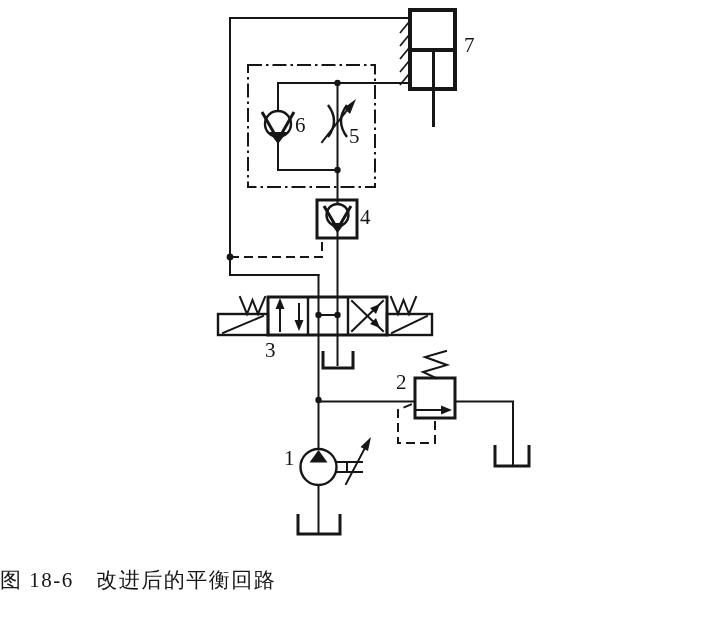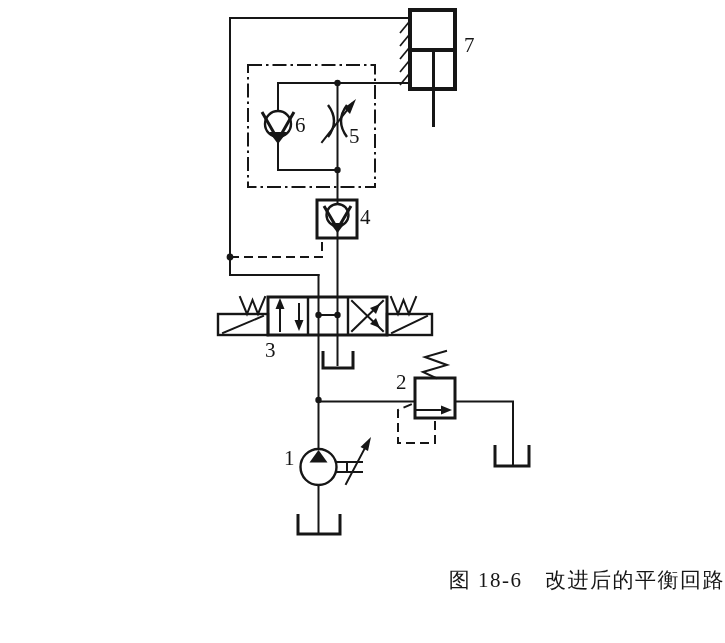--- a/index.html
+++ b/index.html
@@ -15,21 +15,21 @@
   .ln-thin{stroke:var(--line,#161616);stroke-width:1.7;fill:none;}
   .outline{stroke:var(--line,#161616);stroke-width:3;fill:none;stroke-linejoin:miter;}
   .outline-x{stroke:var(--line,#161616);stroke-width:2.4;fill:none;}
   .heavy{stroke:var(--line,#161616);stroke-width:4;fill:none;}
   .dash{stroke:var(--line,#161616);stroke-width:2;fill:none;stroke-dasharray:9 5;}
   .dashdot{stroke:var(--line,#161616);stroke-width:2;fill:none;stroke-dasharray:14 4 2.5 4;}
   .blk{fill:var(--line,#161616);stroke:none;}
   .lbl{font-family:"Liberation Serif","DejaVu Serif",serif;font-size:21px;fill:var(--line,#161616);}
   .caption{
     position:absolute;left:0;top:566px;width:100%;
-    text-align:right;font-size:21px;color:var(--line,#161616);
+    text-align:left;font-size:21px;color:var(--line,#161616);
     letter-spacing:1.5px;
   }
 </style>
 </head>
 <body>
 
 <div class="page">
 <svg width="725" height="643" viewBox="0 0 725 643">
 
   <g>

